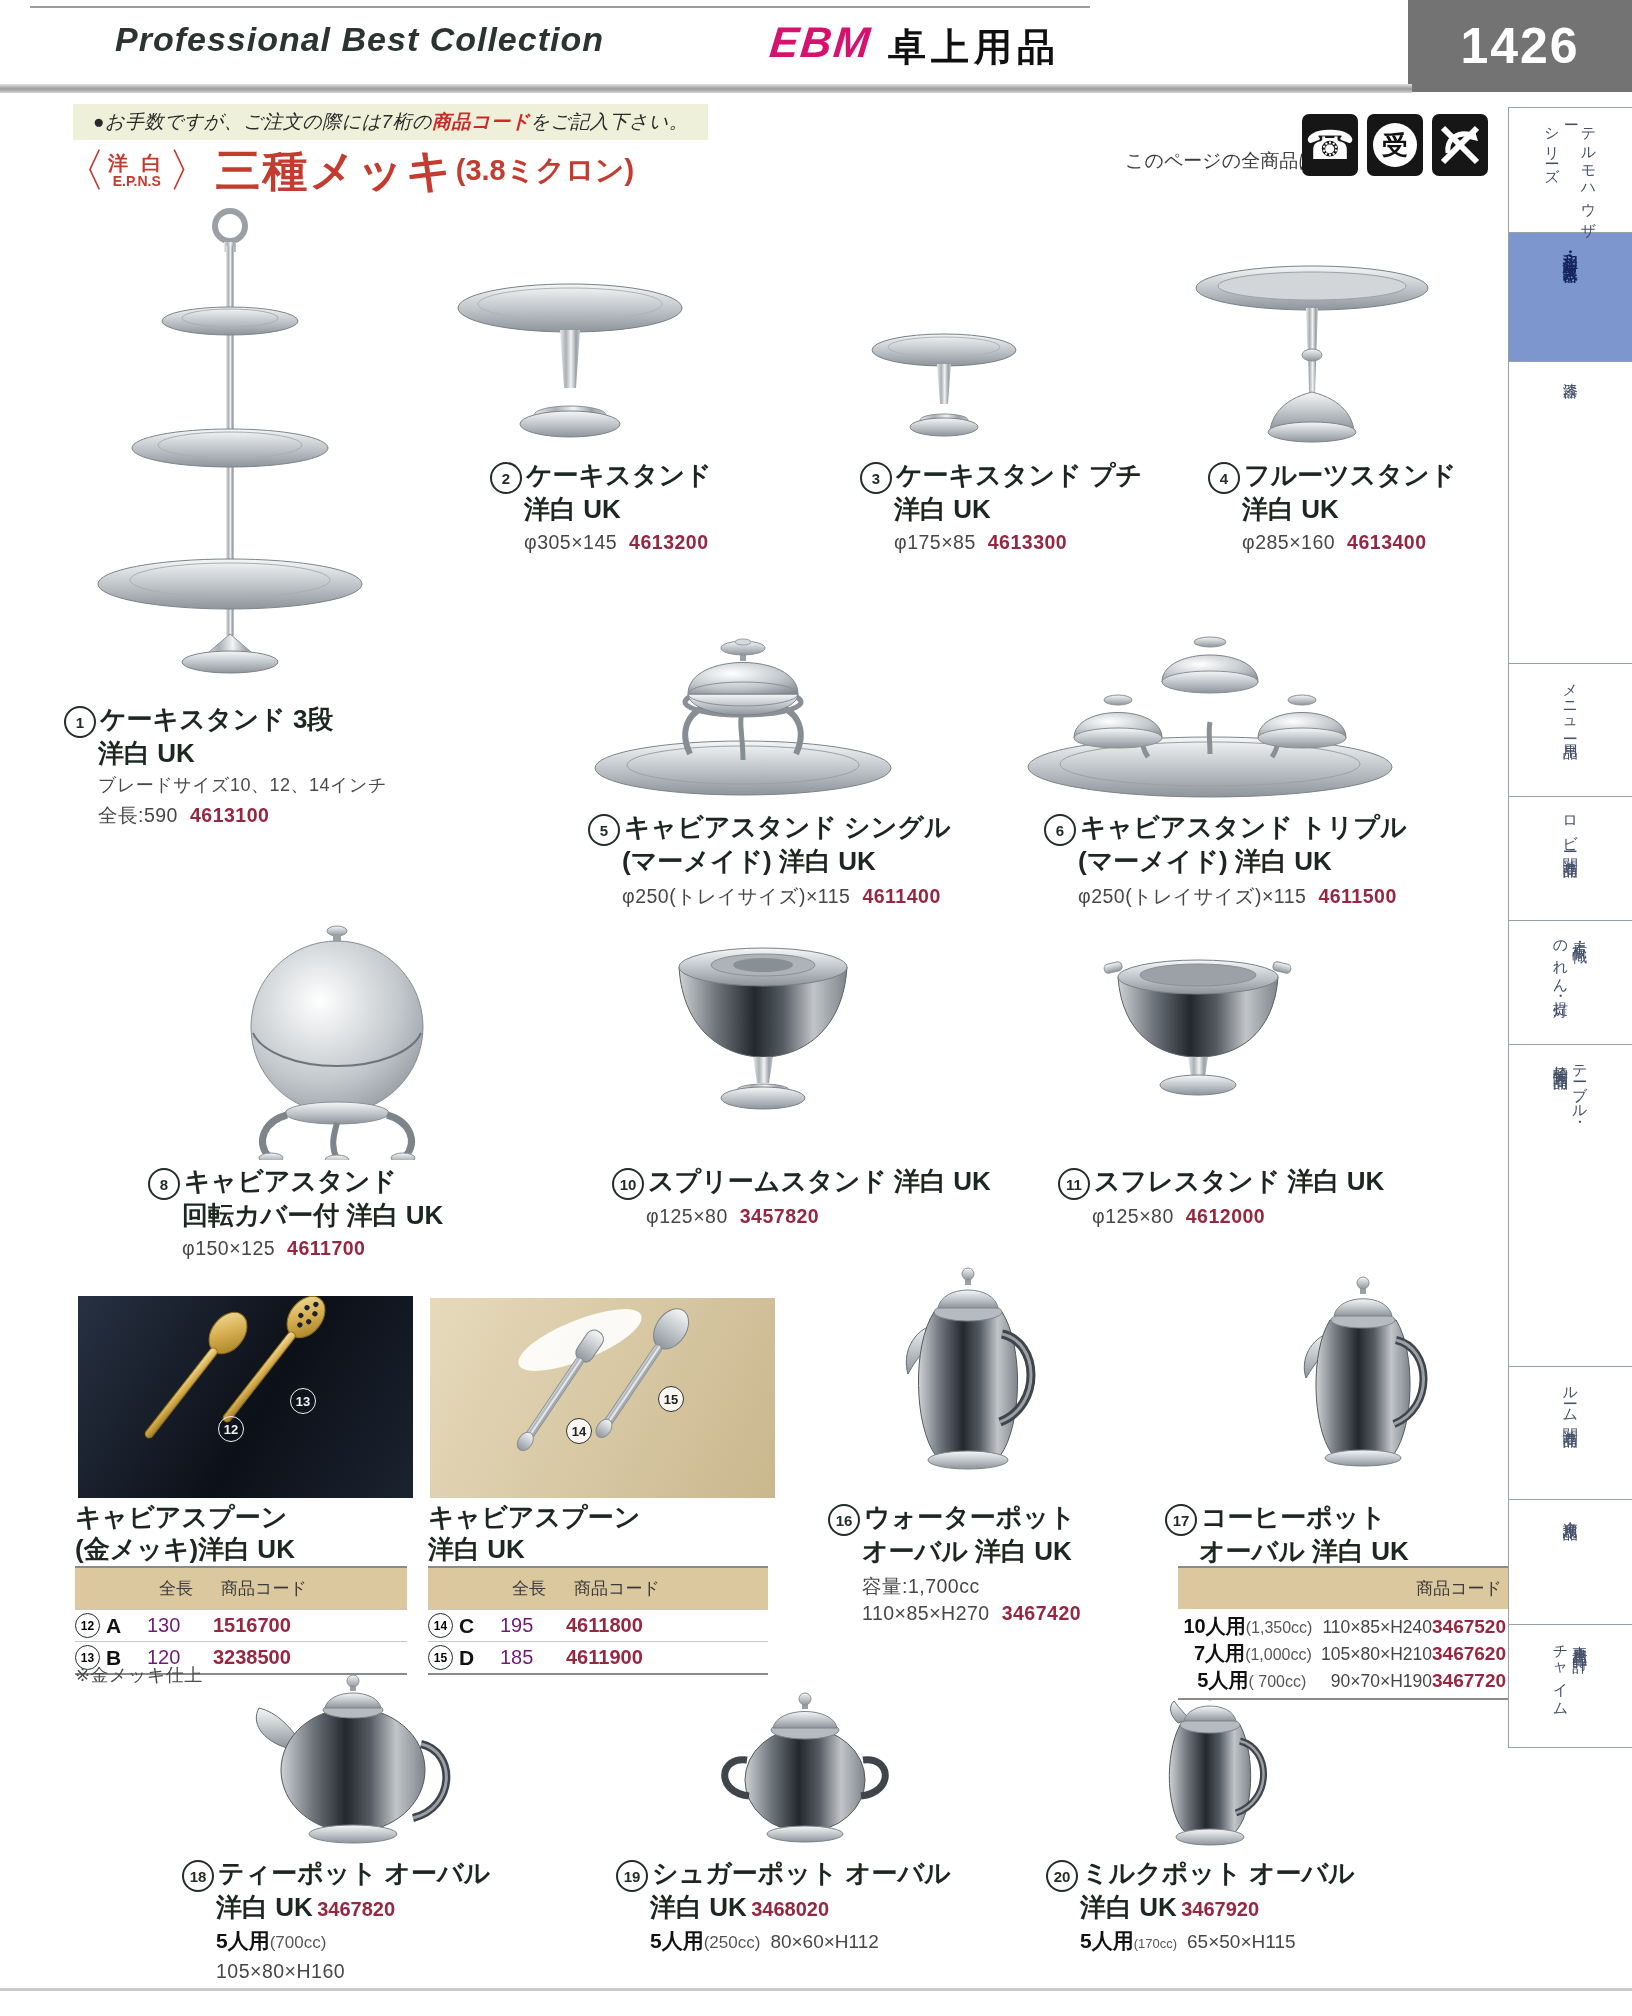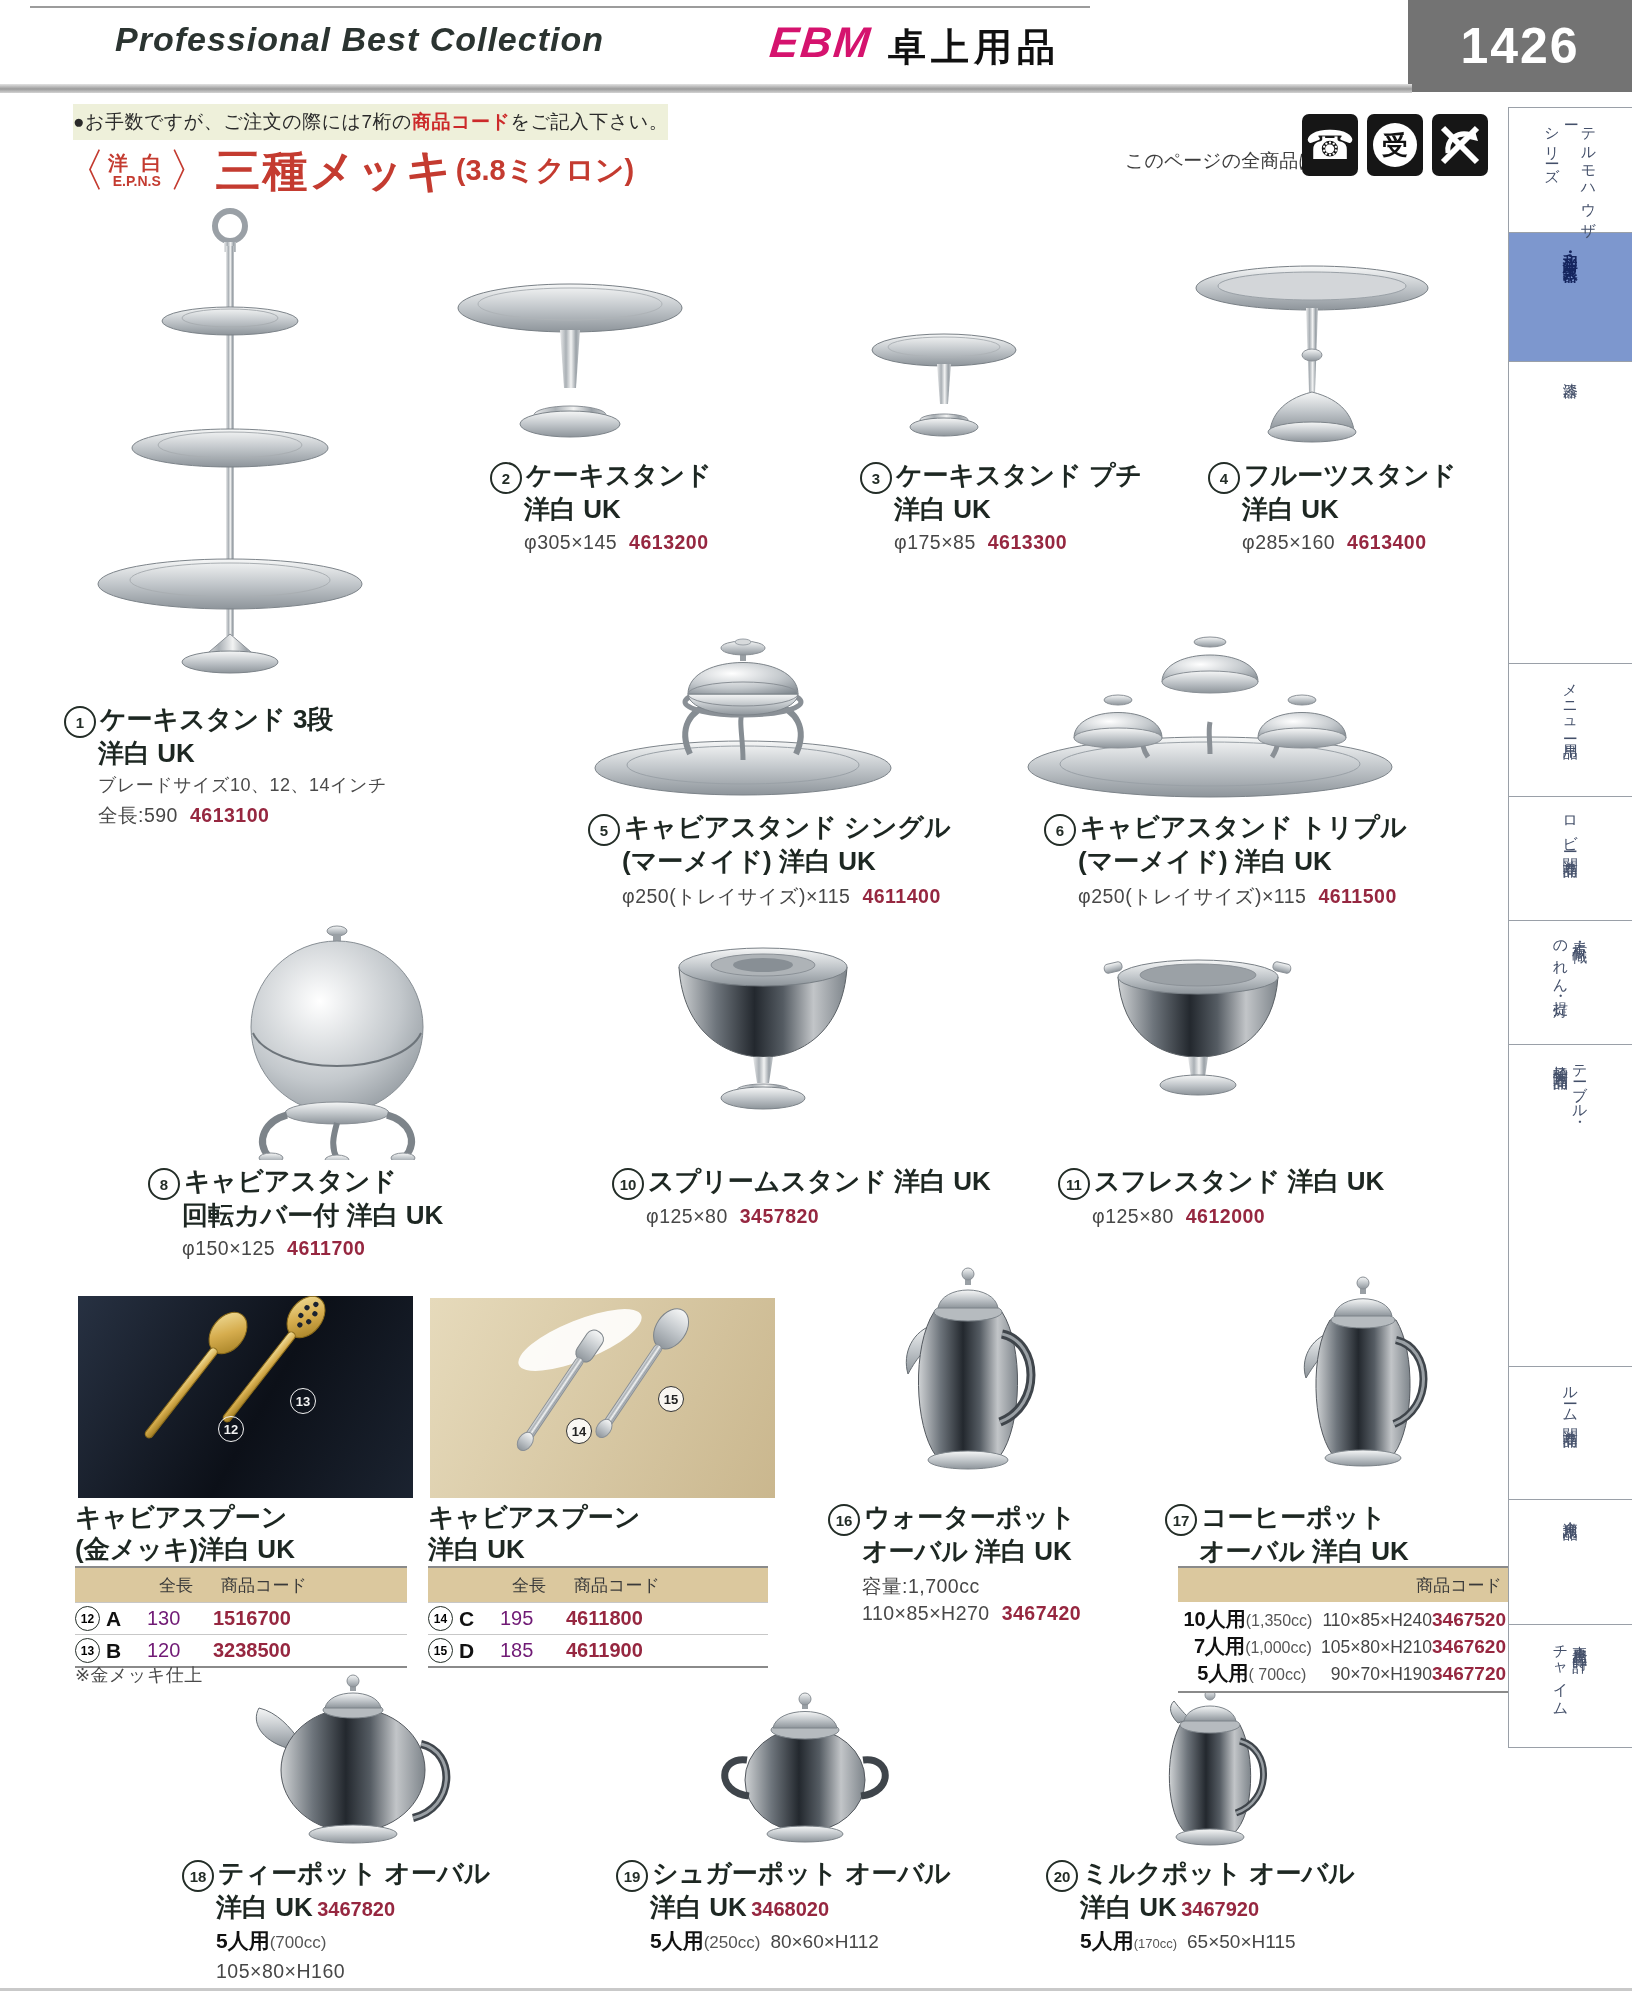--- a/index.html
+++ b/index.html
@@ -7,21 +7,21 @@
   #page{position:relative;width:1632px;height:2016px;background:#ffffff;overflow:hidden;}
   .abs{position:absolute;}
   
   .h-title{font-size:34px;font-weight:700;color:#2b3431;letter-spacing:1px;font-style:italic;}
   .brand{font-size:43px;font-weight:bold;font-style:italic;color:#d5136e;letter-spacing:2px;transform:skewX(-6deg);}
   .category{font-size:38px;font-weight:bold;color:#101010;letter-spacing:5px;}
   .pagebox{width:224px;height:92px;background:#737373;color:#fff;font-size:50px;font-weight:bold;display:flex;align-items:center;justify-content:center;letter-spacing:2px;}
   .hrule{height:9px;background:linear-gradient(#e2e2e2,#9b9b9b 55%,#d3d3d3);}
   .topline{height:2px;background:#4a4a4a;opacity:.55;}
   
-  .notice{background:#eef0da;color:#2a2a2a;font-size:19px;padding:5px 0;letter-spacing:.5px;}
+  .notice{background:#eef0da;color:#2a2a2a;font-size:19px;padding:5px 20px;letter-spacing:.5px;font-style:italic;}
   .notice .em{color:#cc2a2a;font-weight:bold;}
   
   .rtitle{display:flex;align-items:center;color:#c43b30;}
   .rt-en{font-size:47px;font-weight:bold;letter-spacing:0px;}
   .rt-br{font-size:46px;font-weight:400;margin:0 2px;}
   .tcol{display:inline-flex;flex-direction:column;align-items:center;line-height:1.05;}
   .tcol .k{font-size:20px;font-weight:bold;letter-spacing:4px;}
   .tcol .e{font-size:14px;font-weight:bold;}
   .rt-jp{font-size:45px;font-weight:bold;letter-spacing:2px;}
   .rt-mi{font-size:29px;font-weight:bold;margin-left:2px;}
@@ -43,21 +43,21 @@
   .cnum{display:inline-flex;flex:none;align-items:center;justify-content:center;width:28px;height:28px;border:2px solid #232d27;border-radius:50%;font-size:15px;font-weight:bold;margin-right:4px;margin-top:2px;background:#fff;}
   .cnum.sm{width:23px;height:23px;font-size:12px;border-width:1.5px;margin-top:0;}
   .pname{font-size:26px;font-weight:bold;line-height:1.22;color:#1d2722;}
   .ind{margin-left:34px;}
   .pnote{font-size:18px;color:#4a4a4a;margin-top:3px;letter-spacing:.5px;}
   .psize{font-size:19.5px;color:#474747;margin-top:5px;letter-spacing:.5px;}
   .code{color:#962740;font-weight:bold;margin-left:12px;}
   .codeinline{color:#962740;font-weight:bold;font-size:20px;}
   
   .tbl{box-sizing:border-box;border-top:2px solid #8a8a8a;border-bottom:2px solid #8a8a8a;background:#fff;}
-  .tbl-h{background:#dbc89e;height:34px;display:flex;align-items:center;font-size:17px;color:#3a3a3a;}
+  .tbl-h{background:#dbc89e;height:41px;display:flex;align-items:center;font-size:17px;color:#3a3a3a;}
   .tbl-r{display:flex;align-items:center;height:31px;border-top:1px solid #c7c7c7;font-size:20px;}
   .sp-numcol{width:72px;display:flex;align-items:center;}
   .sp-letter{font-size:21px;font-weight:bold;color:#111;margin-left:2px;}
   .sp-len{width:66px;color:#701a75;}
   .sp-code{font-weight:bold;color:#962740;}
   .cof-r{display:flex;align-items:baseline;height:27px;border-top:none;font-size:19px;}
   .cof-qty{width:76px;text-align:right;font-weight:bold;color:#101010;font-size:20px;}
   .cof-cc{width:86px;color:#555;font-size:16px;}
   .cof-size{width:112px;text-align:right;color:#444;font-size:17.5px;}
   .cof-code{flex:1;text-align:right;font-weight:bold;color:#962740;padding-right:2px;}

